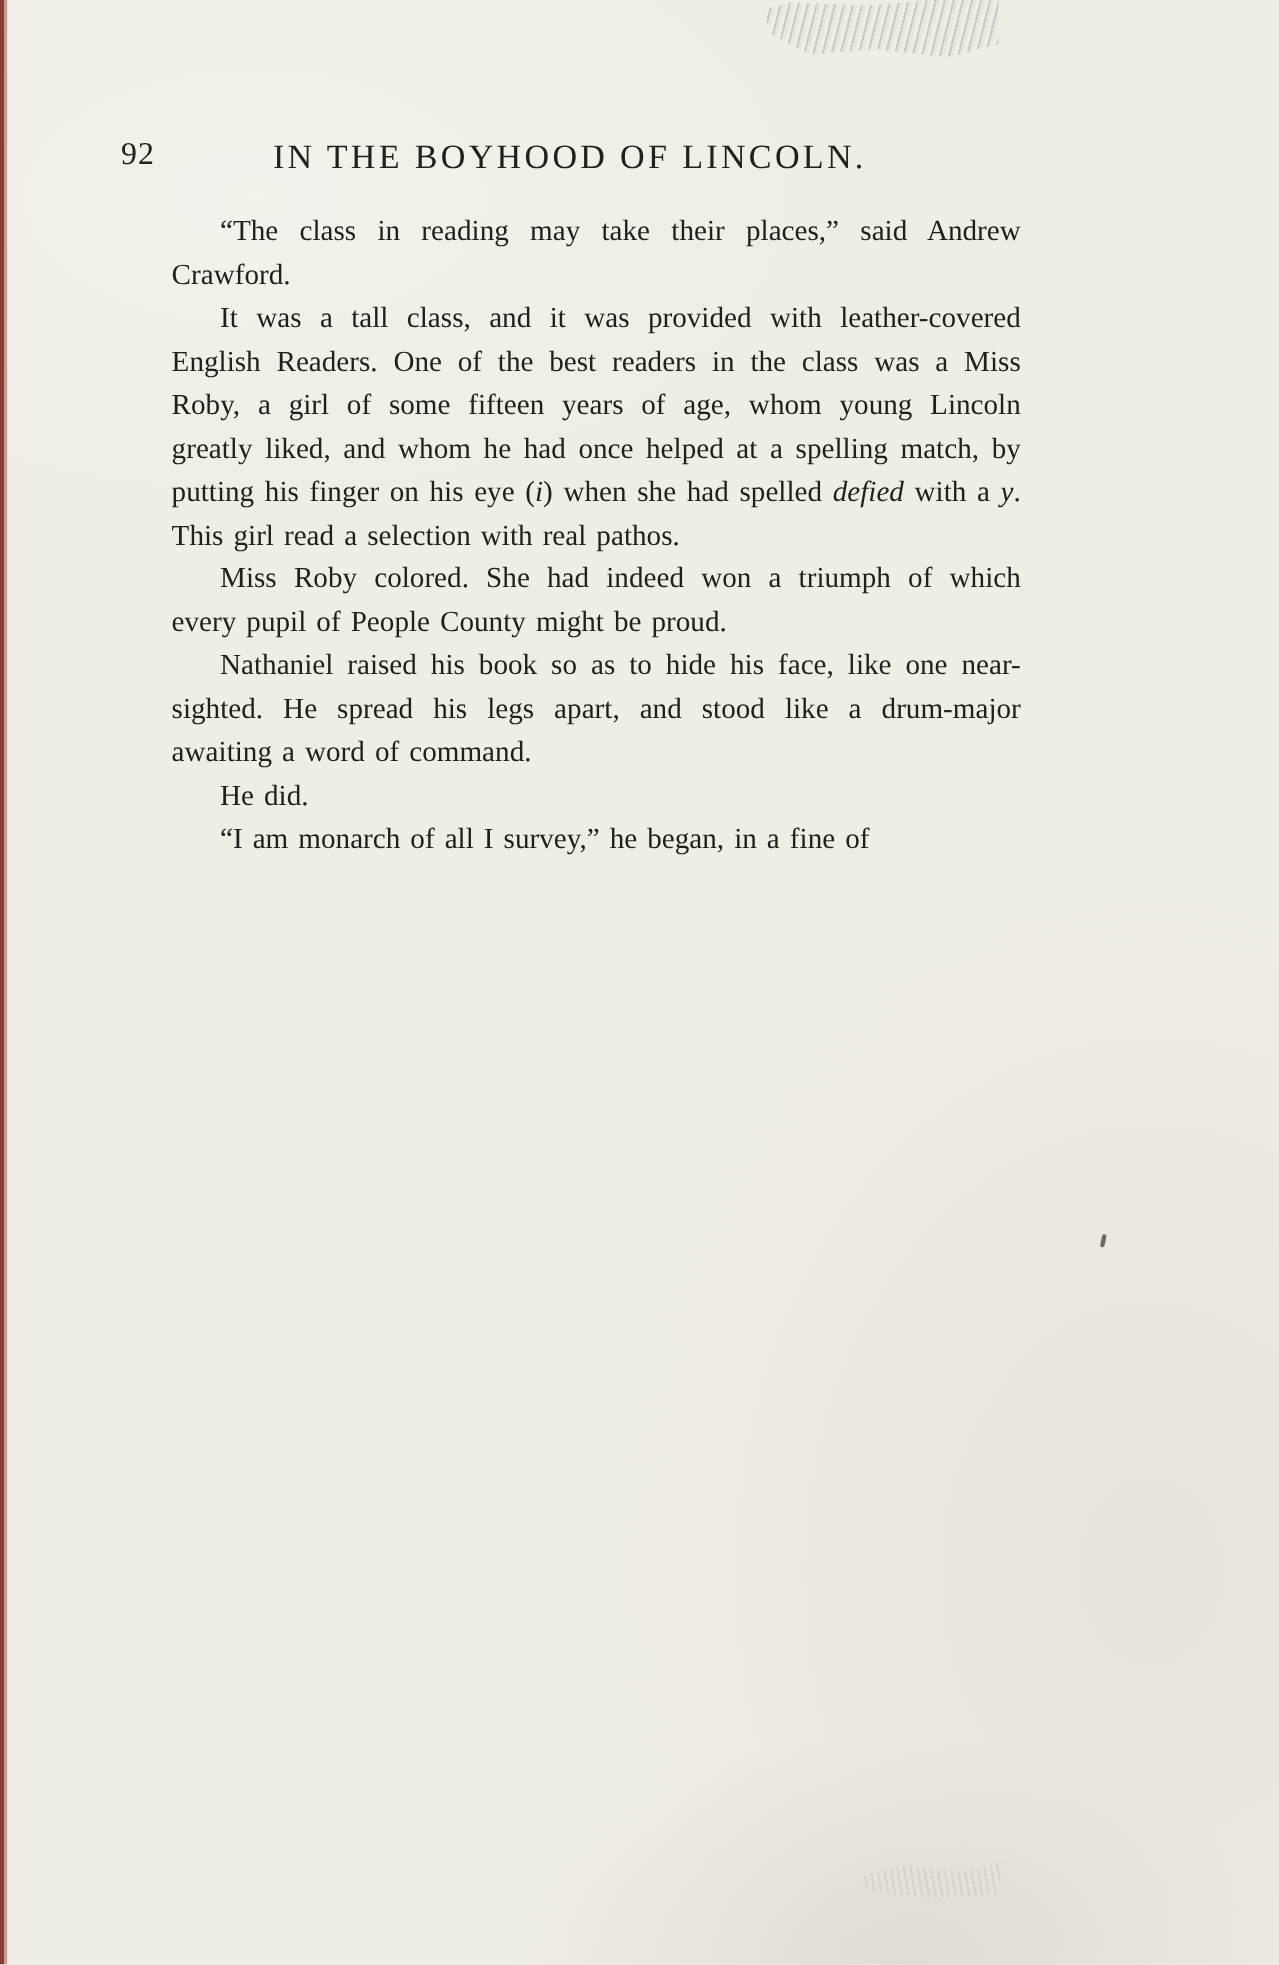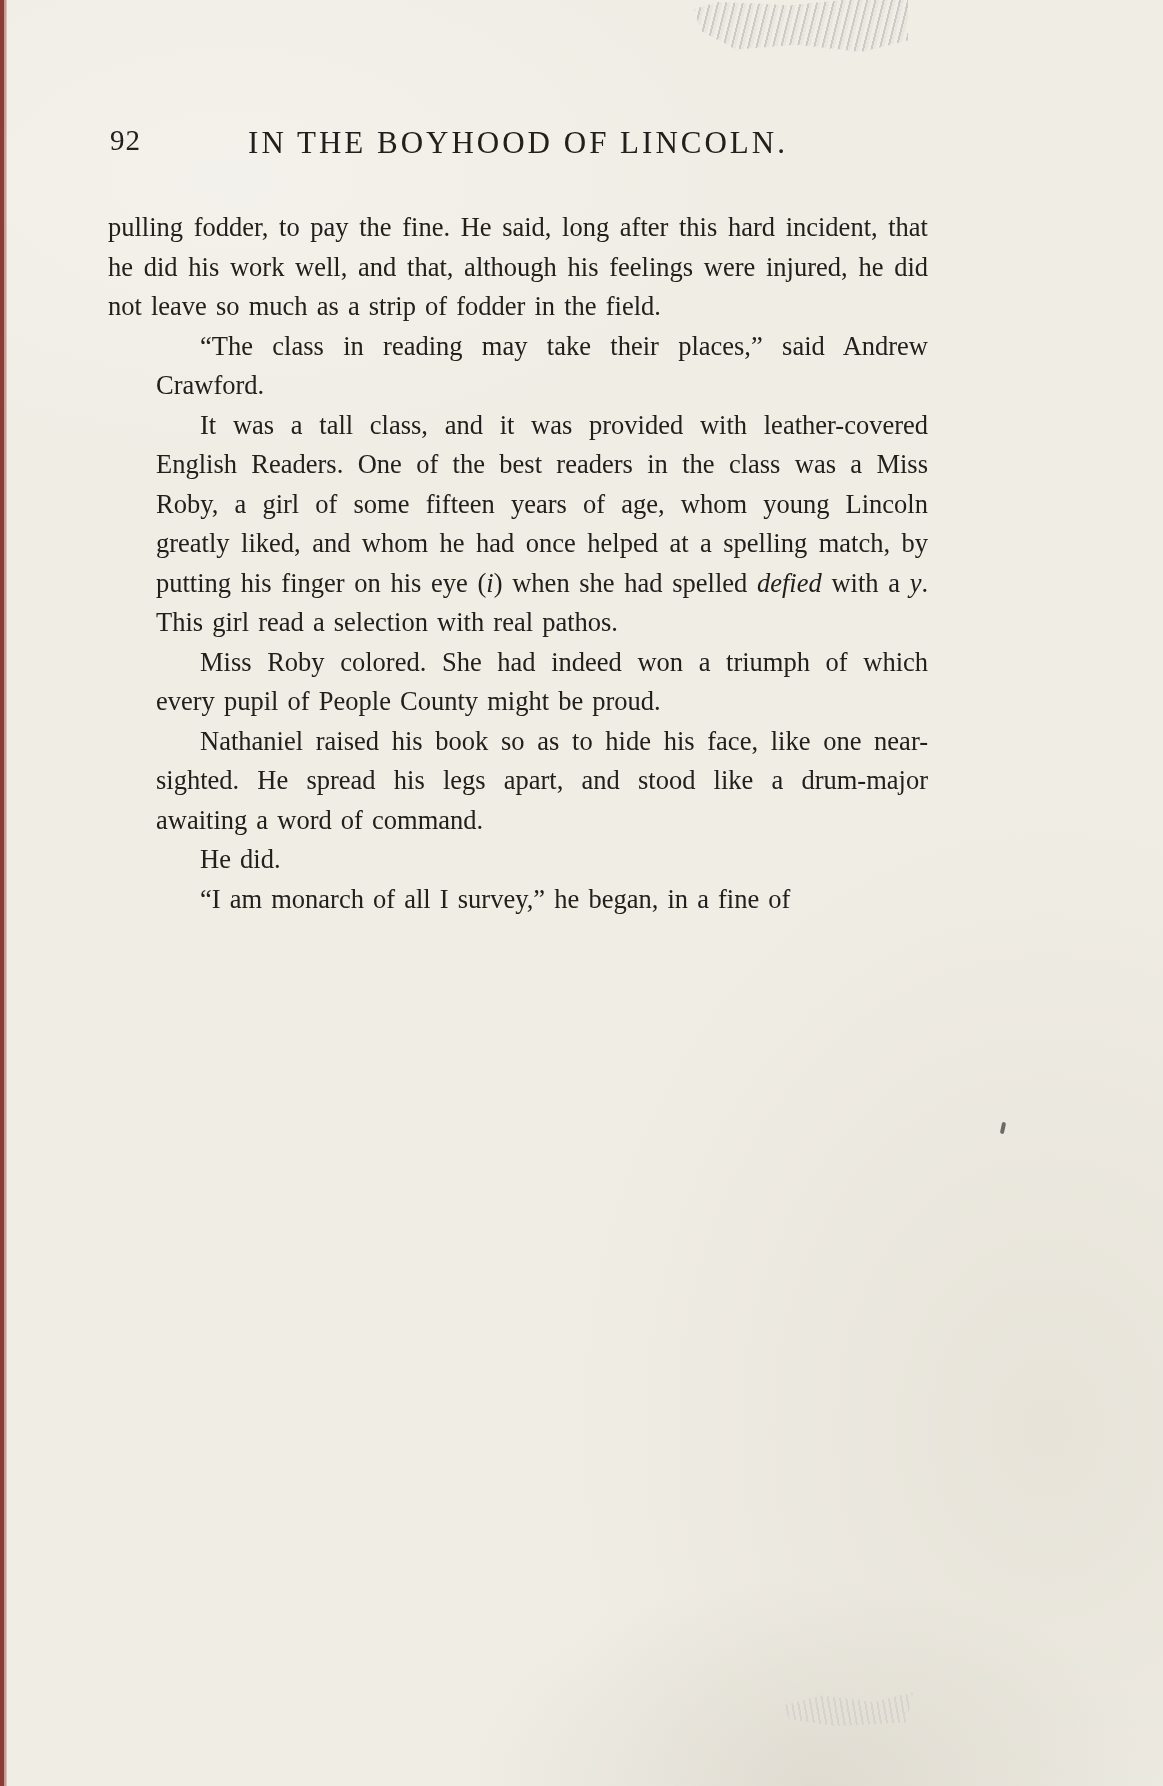--- a/index.html
+++ b/index.html
@@ -58,21 +58,21 @@
     background: rgba(40,38,35,0.65);
     transform: rotate(12deg);
   }
   .content {
     position: relative;
     padding: 118px 235px 0 108px;
   }
   .running-head {
     position: relative;
     height: 46px;
-    margin-bottom: 44px;
+    margin-bottom: 26px;
   }
   .page-number {
     position: absolute;
     left: 2px; top: 6px;
     font-size: 29px;
     letter-spacing: 1px;
   }
   .head-title {
     display: block;
     text-align: center;
@@ -100,21 +100,20 @@
   <div class="artifact artifact-top"></div>
   <div class="artifact artifact-bottom"></div>
   <div class="stray-mark"></div>
 
   <div class="content">
     <div class="running-head">
       <span class="page-number">92</span>
       <span class="head-title">IN THE BOYHOOD OF LINCOLN.</span>
     </div>
     <div class="page-body">
-        <p class=""><span>pulling fodder, to pay the fine. He said, long after this hard incident, that he did his work well, and that, although his feelings were injured, he did not leave so much as a strip of fodder in the field.</span></p>
         <p class="indent"><span>“The class in reading may take their places,” said Andrew Crawford.</span></p>
         <p class="indent"><span>It was a tall class, and it was provided with leather-covered English Readers. One of the best readers in the class was a Miss Roby, a girl of some fifteen years of age, whom young Lincoln greatly liked, and whom he had once helped at a spelling match, by putting his finger on his eye (</span><i>i</i><span>) when she had spelled </span><i>defied</i><span> with a </span><i>y</i><span>. This girl read a selection with real pathos.</span></p>
         <p class="indent"><span>Miss Roby colored. She had indeed won a triumph of which every pupil of People County might be proud.</span></p>
         <p class="indent"><span>Nathaniel raised his book so as to hide his face, like one near-sighted. He spread his legs apart, and stood like a drum-major awaiting a word of command.</span></p>
         <p class="indent"><span>He did.</span></p>
         <p class="indent"><span>“I am monarch of all I survey,” he began, in a fine of</span></p>
       </div>
   </div>
 </div>
 

